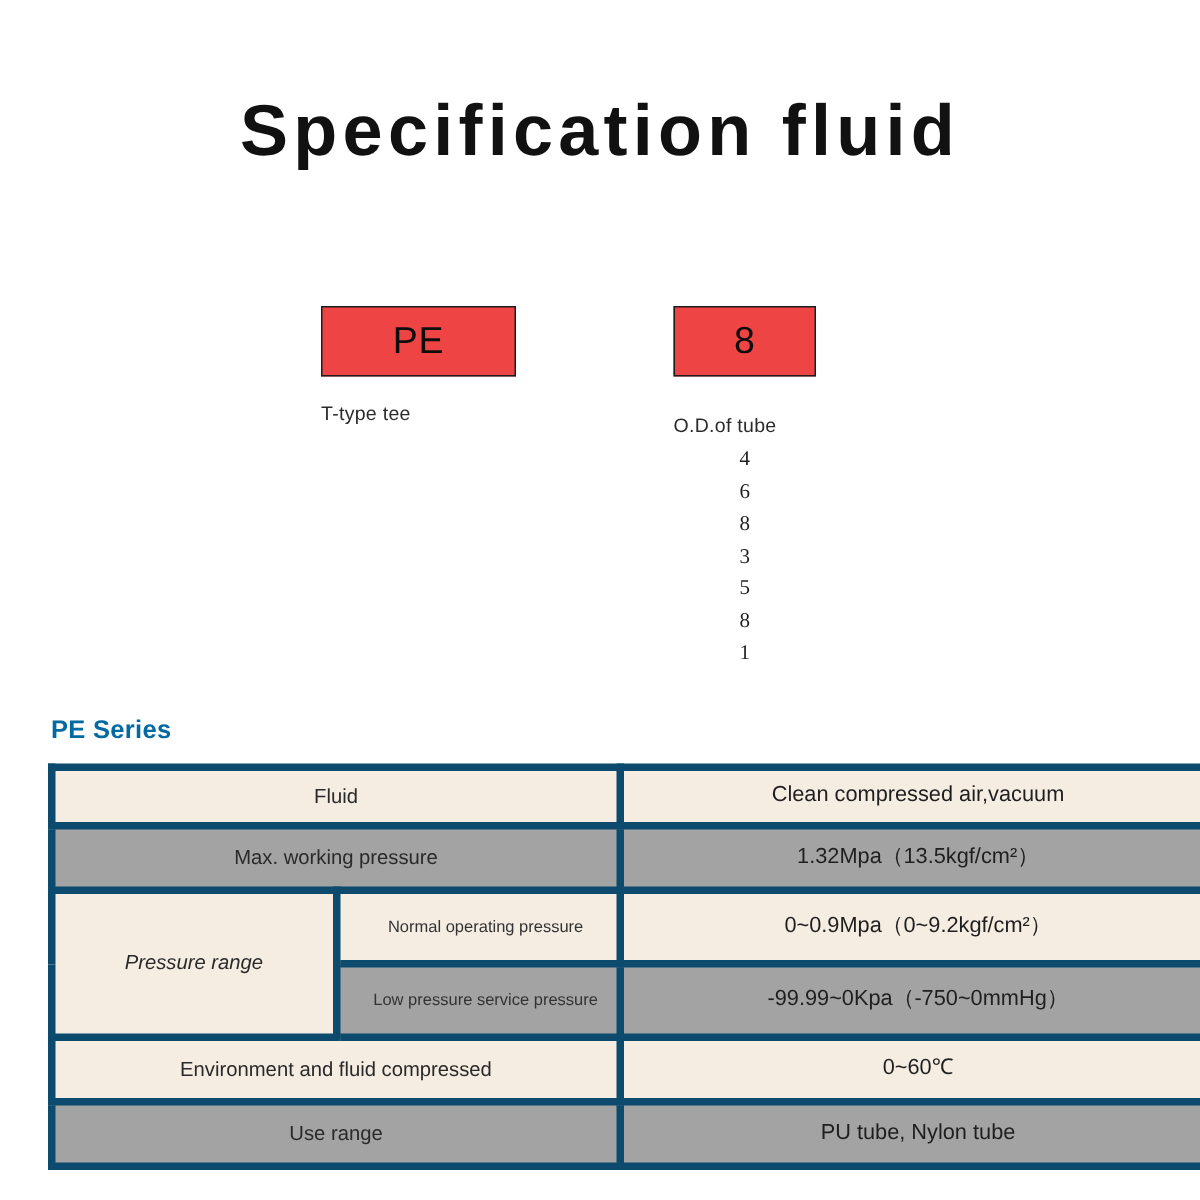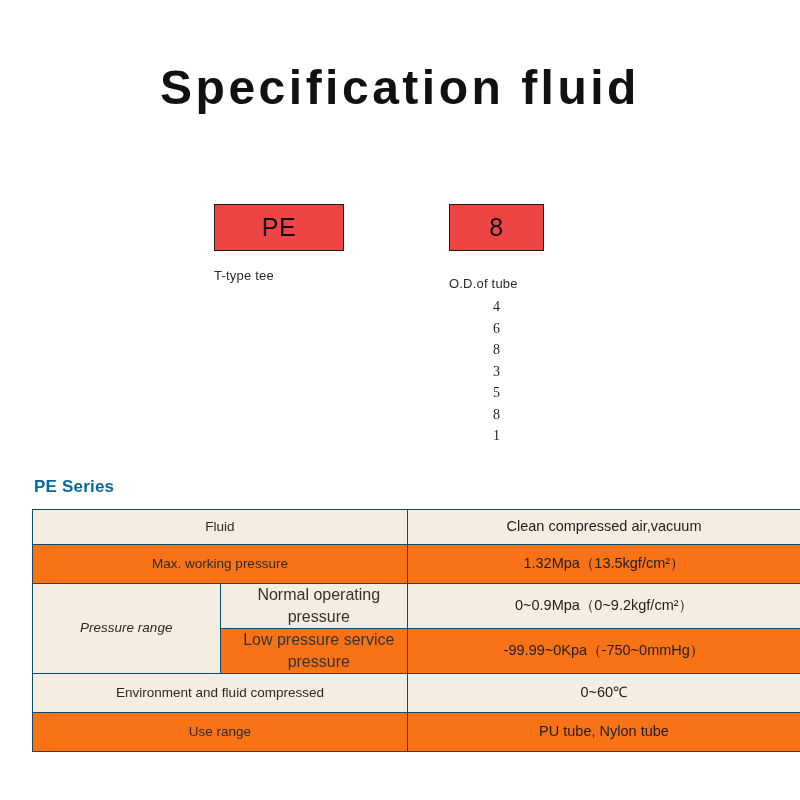--- a/index.html
+++ b/index.html
@@ -111,33 +111,33 @@
   
   .spec-table {
     position: absolute;
     left: 32px;
     top: 509px;
     width: 742px;
     border-collapse: collapse;
     table-layout: fixed;
   }
   .spec-table td {
-    border: 1px solid #0c4a6e;
+    border: 5px solid #0c4a6e;
     font-size: 13.5px;
     color: #2a2a2a;
     text-align: center;
     vertical-align: middle;
     padding: 0 6px;
     line-height: 1.35;
   }
   .spec-table tr.row-tint td { background: #f5ece2; }
-  .spec-table tr.row-plain td { background: #f97316; }
+  .spec-table tr.row-plain td { background: #a3a3a3; }
 
   td.label-cell  { width: 362px; }
-  td.sub-label   { width: 150px; font-size: 16px; color: #333; padding-left: 16px; }
+  td.sub-label   { width: 150px; font-size: 11px; color: #333; padding-left: 16px; }
   td.label-span  { width: 212px; font-style: italic; }
   td.value-cell  { width: 380px; font-size: 14.5px; color: #1f1f1f; }
 
   .h-tall  { height: 34px; }
   .h-mid   { height: 44px; }
   .h-row   { height: 38px; }
 </style>
 </head>
 <body>
 

